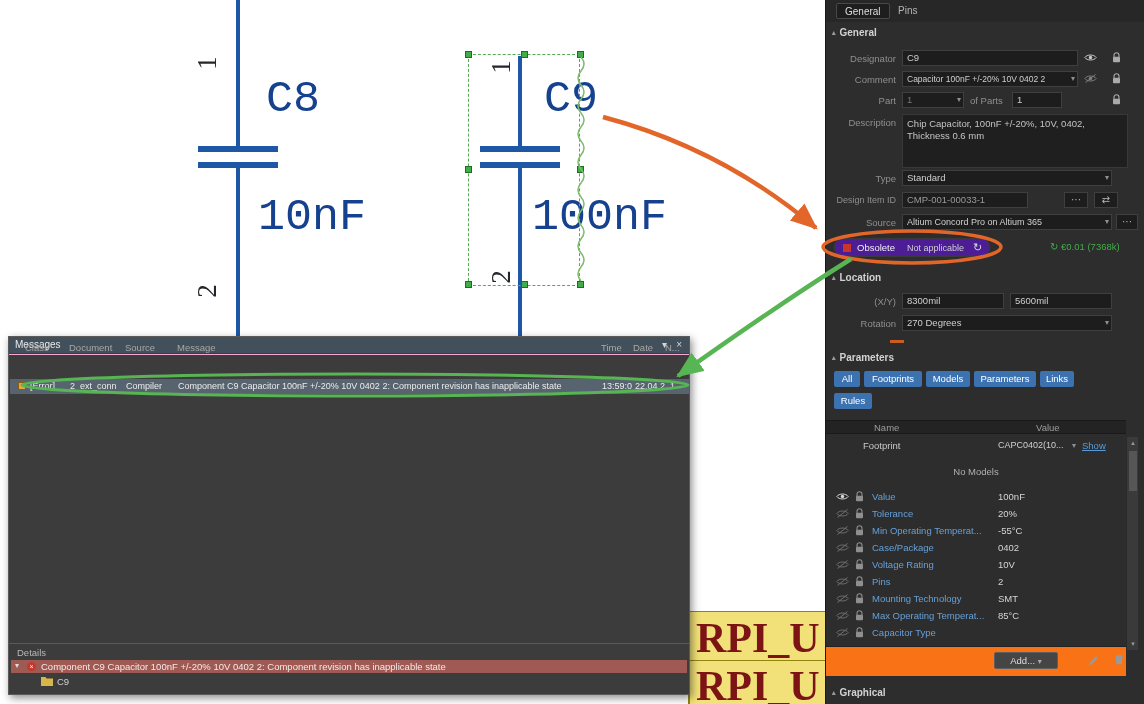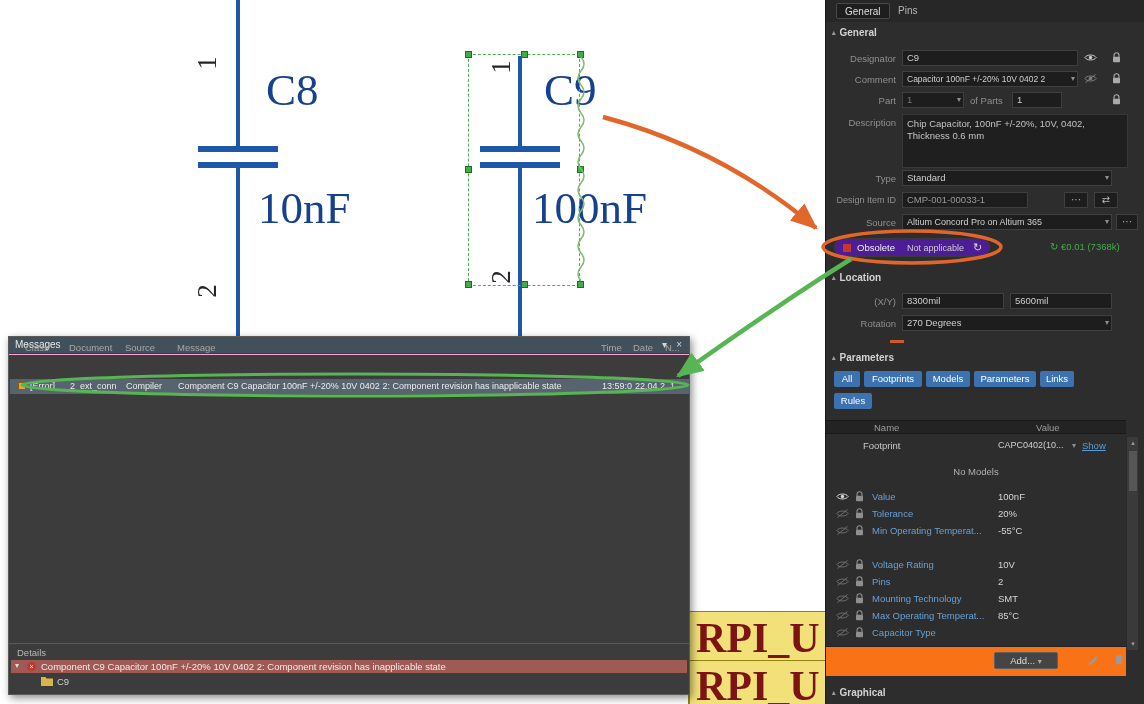--- a/index.html
+++ b/index.html
@@ -6,22 +6,22 @@
   html,body { width:1144px; height:704px; }
   body { font-family:"Liberation Sans",sans-serif; background:#fff; }
   #root { position:relative; width:1144px; height:704px; background:#fff; overflow:hidden; }
 
   
   .wire { position:absolute; background:#1d57a5; }
   .plate { position:absolute; width:80px; height:6px; background:#1d57a5; }
   .pin { position:absolute; width:30px; height:30px; line-height:30px; text-align:center;
          font-family:"Liberation Serif",serif; font-size:27px; color:#23262b;
          transform:rotate(-90deg); }
-  .schref, .schval { position:absolute; font-family:Liberation Serif, serif;
-         font-size:45px; color:#15418f; white-space:nowrap; }
+  .schref, .schval { position:absolute; font-family:Liberation Mono, monospace;
+         font-size:45px; color:#15418f; white-space:nowrap;margin-top:10px; }
   .selbox { position:absolute; left:468px; top:54px; width:112px; height:232px;
             border:1px dashed #55a855; }
   .handle { position:absolute; width:7px; height:7px; background:#3fae49; border:1px solid #1e6e22; }
   #titleblock { position:absolute; left:688px; top:611px; width:137px; height:93px;
                 background:#f2e178; border-left:2px solid #948410; border-top:1px solid #948410;
                 overflow:hidden; }
   #titleblock .tdiv { position:absolute; left:0; top:48px; width:100%; height:1px; background:#948410; }
   .tbtext { position:absolute; left:6px; font-family:"Liberation Serif",serif; font-weight:bold;
             font-size:42px; color:#7c1416; white-space:nowrap; }
 
@@ -336,20 +336,32 @@
           <path d="M.8 4.5C3 1.2 10 1.2 12.2 4.5 10 7.8 3 7.8.8 4.5Z" fill="none" stroke="#6f6f6f"></path>
           <line x1="1.5" y1="8.5" x2="11.5" y2="0.5" stroke="#6f6f6f"></line>
         </svg>
       <svg class="rowico" style="left:29px;top:3px" width="9" height="11" viewBox="0 0 9 11">
           <path d="M2 5V3.2a2.5 2.5 0 0 1 5 0V5" fill="none" stroke="#8f8f8f" stroke-width="1.1"></path>
           <rect x="1" y="4.8" width="7" height="5.4" rx="1" fill="#8f8f8f"></rect>
         </svg>
       <span class="pname">Min Operating Temperat...</span>
       <span class="pval">-55°C</span>
     </div>
+    <div class="prow" style="top:539px">
+      <svg class="rowico" style="left:10px" width="13" height="9" viewBox="0 0 13 9">
+          <path d="M.8 4.5C3 1.2 10 1.2 12.2 4.5 10 7.8 3 7.8.8 4.5Z" fill="none" stroke="#6f6f6f"></path>
+          <line x1="1.5" y1="8.5" x2="11.5" y2="0.5" stroke="#6f6f6f"></line>
+        </svg>
+      <svg class="rowico" style="left:29px;top:3px" width="9" height="11" viewBox="0 0 9 11">
+          <path d="M2 5V3.2a2.5 2.5 0 0 1 5 0V5" fill="none" stroke="#8f8f8f" stroke-width="1.1"></path>
+          <rect x="1" y="4.8" width="7" height="5.4" rx="1" fill="#8f8f8f"></rect>
+        </svg>
+      <span class="pname">Case/Package</span>
+      <span class="pval">0402</span>
+    </div>
     <div class="prow" style="top:556px">
       <svg class="rowico" style="left:10px" width="13" height="9" viewBox="0 0 13 9">
           <path d="M.8 4.5C3 1.2 10 1.2 12.2 4.5 10 7.8 3 7.8.8 4.5Z" fill="none" stroke="#6f6f6f"></path>
           <line x1="1.5" y1="8.5" x2="11.5" y2="0.5" stroke="#6f6f6f"></line>
         </svg>
       <svg class="rowico" style="left:29px;top:3px" width="9" height="11" viewBox="0 0 9 11">
           <path d="M2 5V3.2a2.5 2.5 0 0 1 5 0V5" fill="none" stroke="#8f8f8f" stroke-width="1.1"></path>
           <rect x="1" y="4.8" width="7" height="5.4" rx="1" fill="#8f8f8f"></rect>
         </svg>
       <span class="pname">Voltage Rating</span>

